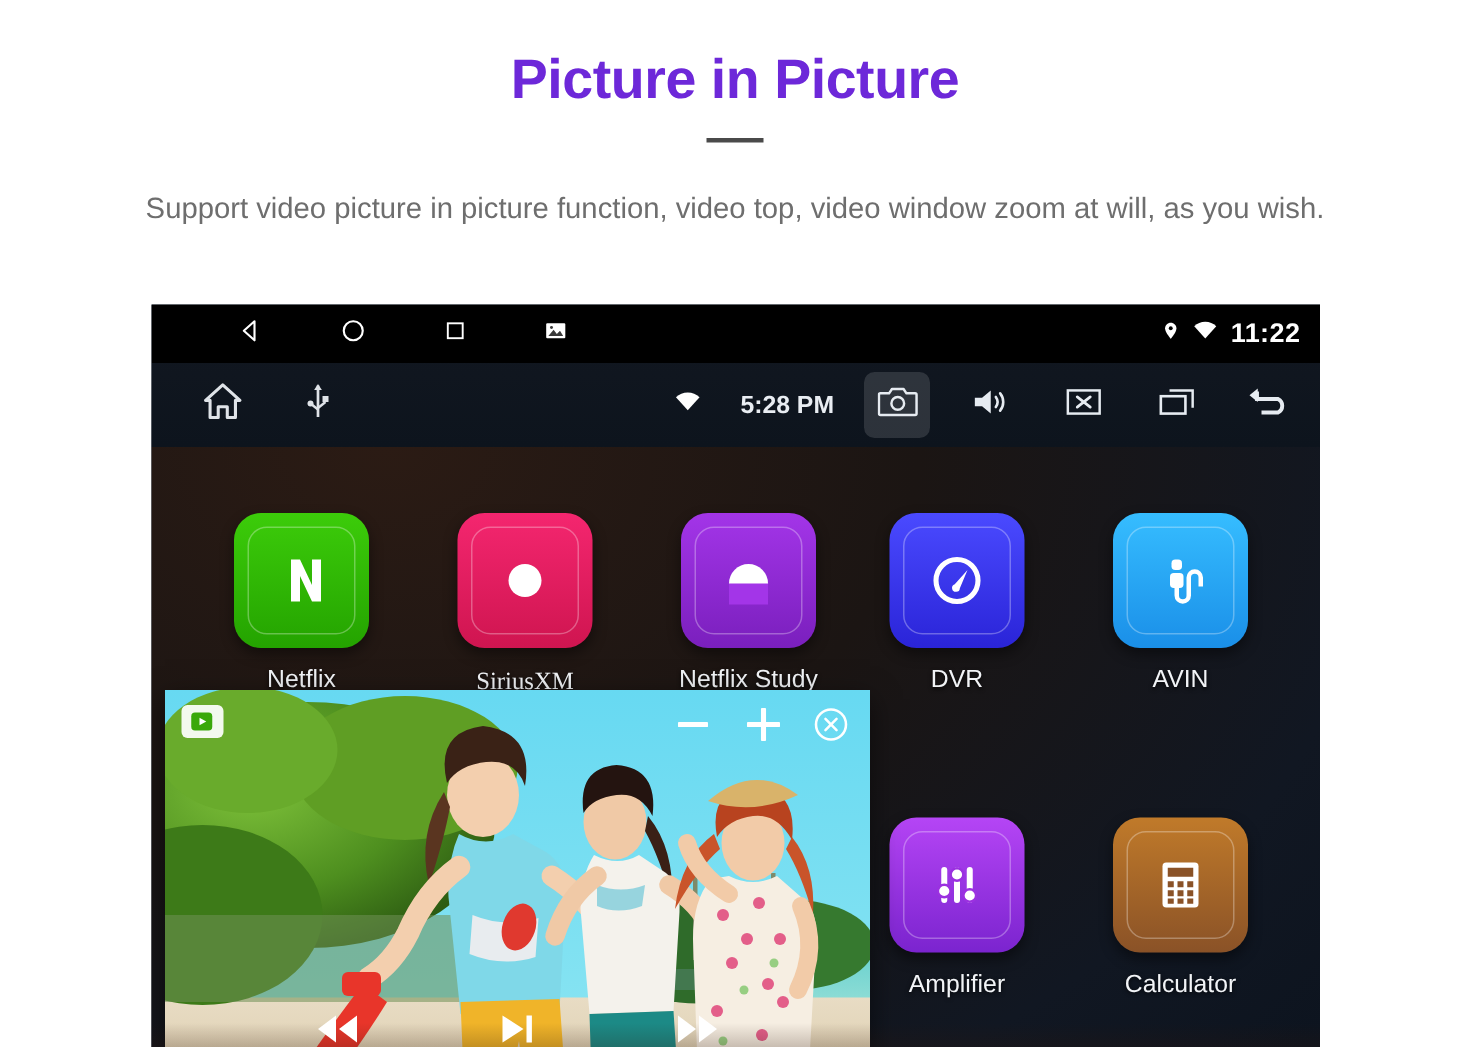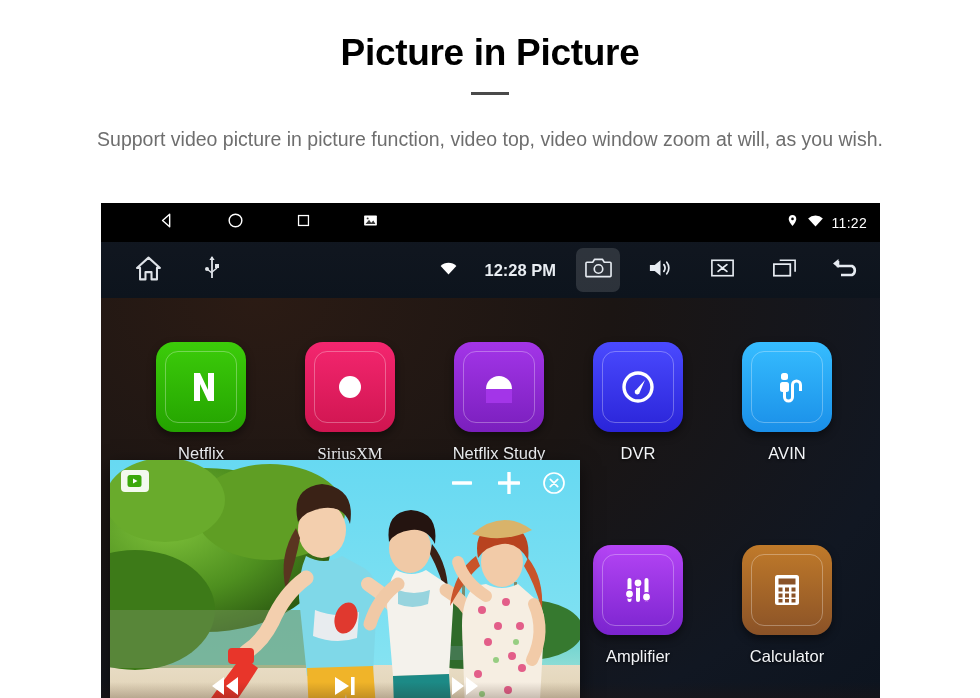--- a/index.html
+++ b/index.html
@@ -10,21 +10,21 @@
     overflow: hidden;
   }
 
   .page { position: relative; width: 980px; height: 698px; background:#fff; }
 
   
   .header { width: 100%; text-align: center; padding-top: 32px; }
   .page-title {
     font-size: 37px;
     font-weight: bold;
-    color: #000000;
+    color: #6d28d9;
     letter-spacing: -0.3px;
     line-height: 1.15;
   }
   .title-rule {
     width: 38px; height: 3px;
     background: #4a4a4a;
     margin: 17px auto 0 auto;
   }
   .subtitle {
     margin: 30px auto 0 auto;
@@ -55,21 +55,21 @@
   .sb-nav {
     display: flex; align-items: center;
     gap: 50px;
     margin-left: 56px;
   }
   .sb-right {
     position: absolute; right: 13px; top: 0;
     height: 39px;
     display: flex; align-items: center; gap: 8px;
   }
-  .sb-time { color: #fff; font-size: 14px; font-weight: normal; letter-spacing: .3px;}
+  .sb-time { color: #fff; font-size: 18px; font-weight: bold; letter-spacing: .3px;}
 
   
   .toolbar {
     position: relative;
     height: 56px;
     background: linear-gradient(to bottom, #13182225, #0d141d);
     background-color: #10161f;
     display: flex;
     align-items: center;
   }
@@ -235,21 +235,21 @@
               <path d="M13 13 L8 17" stroke="#dfe3e8" stroke-width="1.6"></path>
             </svg>
         </span>
       </div>
       <div class="tb-right">
         <span>
           <svg width="19" height="15" viewBox="0 0 24 20">
               <path d="M12 18 L1.5 6.5 A15 15 0 0 1 22.5 6.5 Z" fill="#ffffff"></path>
             </svg>
         </span>
-        <span class="tb-clock">12:28 PM</span>
+        <span class="tb-clock">5:28 PM</span>
 
         <span class="tb-btn active">
           <span>
             <svg width="27" height="24" viewBox="0 0 28 24">
                 <path d="M2 6 h6 l2-3 h8 l2 3 h6 a1 1 0 0 1 1 1 v13 a1 1 0 0 1 -1 1 h-24 a1 1 0 0 1 -1 -1 v-13 a1 1 0 0 1 1 -1 z" fill="none" stroke="#e6ebf1" stroke-width="1.7" stroke-linejoin="round"></path>
                 <circle cx="14" cy="13" r="4.4" fill="none" stroke="#e6ebf1" stroke-width="1.7"></circle>
               </svg>
           </span>
         </span>
 

